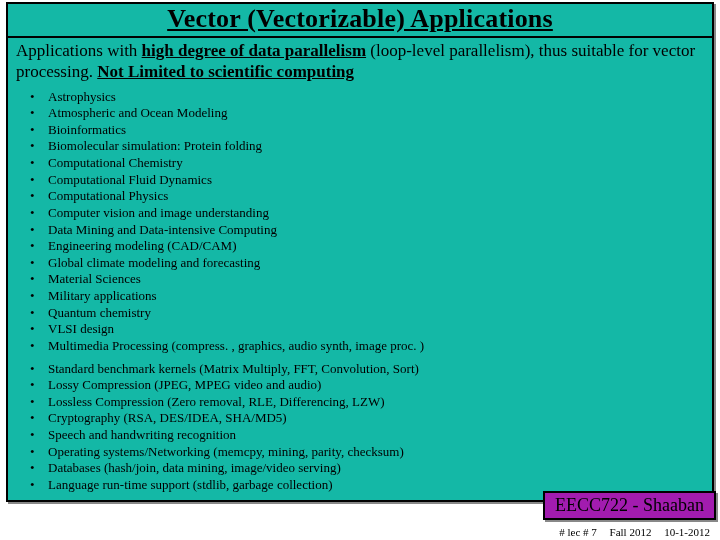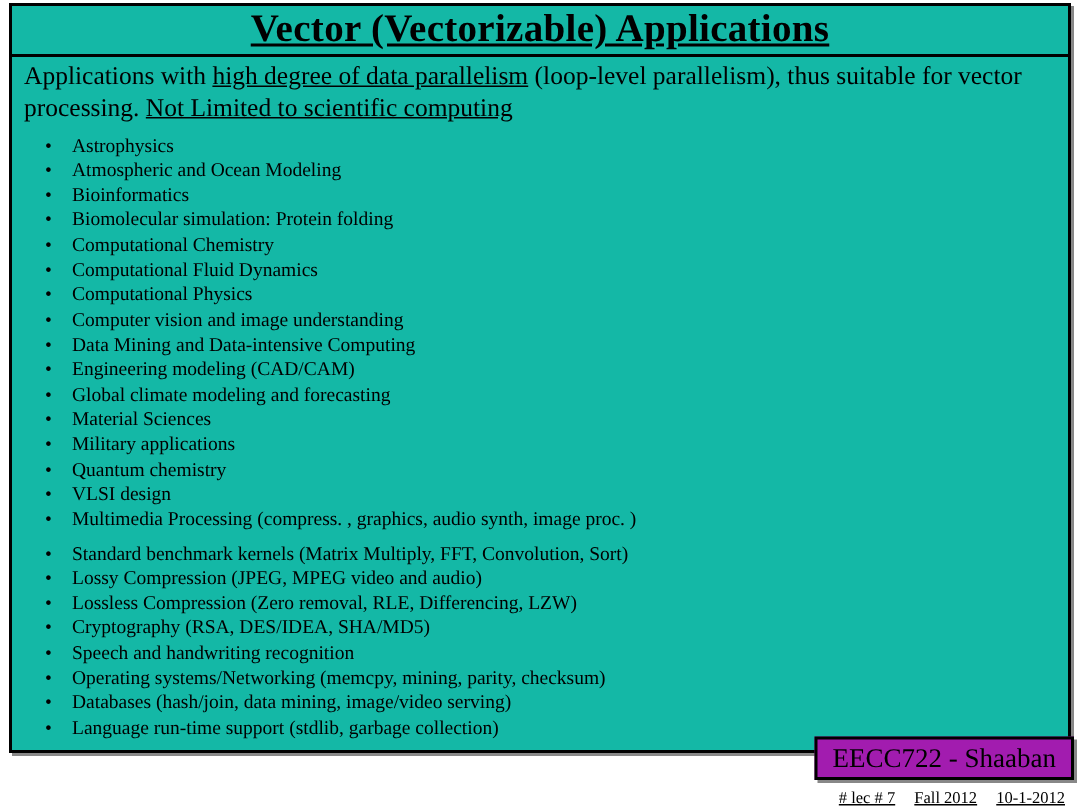--- a/index.html
+++ b/index.html
@@ -30,21 +30,21 @@
     font-size: 26px;
     font-weight: bold;
     text-decoration: underline;
     letter-spacing: 0.2px;
   }
   .subtitle {
     font-size: 17px;
     padding: 2px 8px 2px 8px;
     line-height: 1.25;
   }
-  .ul-bold { font-weight: normal; text-decoration: underline; }
+  .ul-bold { font-weight: bold; text-decoration: underline; }
   .list {
     padding: 4px 8px 0 22px;
     font-size: 13px;
     line-height: 1.28;
   }
   .list .item {
     display: flex;
   }
   .list .bullet {
     width: 18px;
@@ -61,21 +61,21 @@
     background: #a21caf;
     padding: 2px 10px;
     font-size: 18px;
   }
   .footer-meta {
     position: absolute;
     right: 10px;
     bottom: 2px;
     font-size: 11px;
   }
-  .footer-meta span { margin-left: 10px; text-decoration: underline; }
+  .footer-meta span { margin-left: 10px; }
 </style>
 </head>
 <body>
 
 <div class="slide-border">
   <div class="title-box">
     <div class="title">Vector (Vectorizable) Applications</div>
   </div>
   <div class="subtitle">
     <span>Applications with </span><span class="ul-bold">high degree of data parallelism</span><span> (loop-level parallelism), thus suitable for vector processing.  </span><span class="ul-bold">Not Limited to scientific computing</span>

